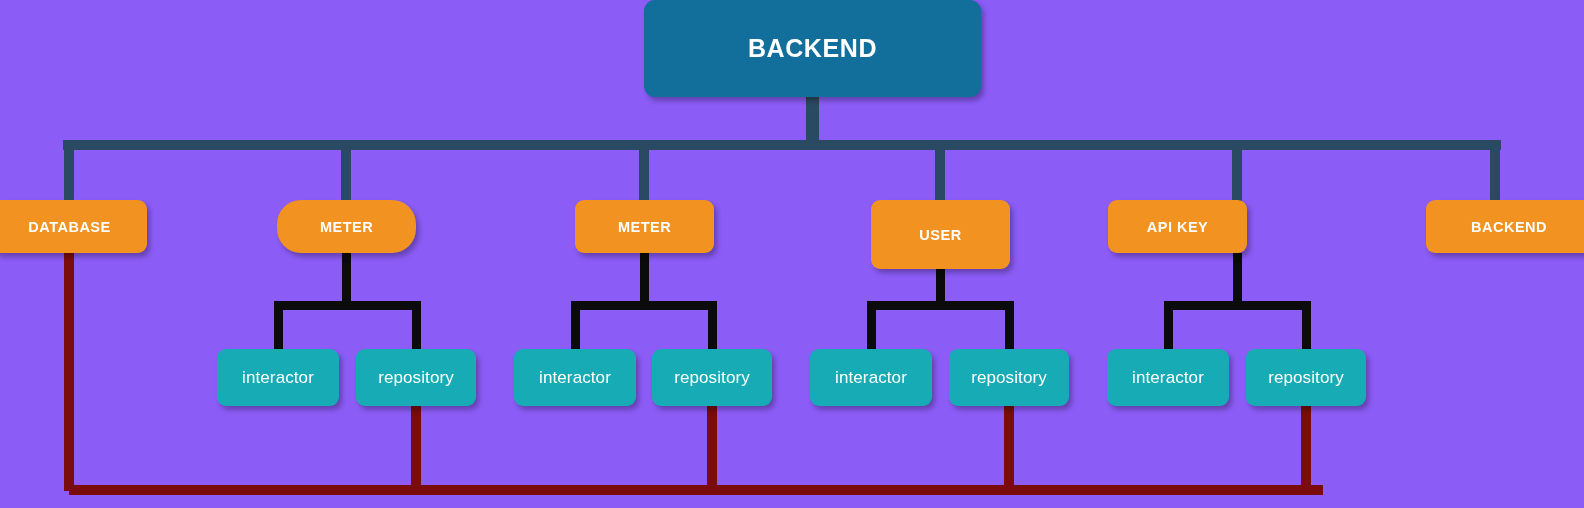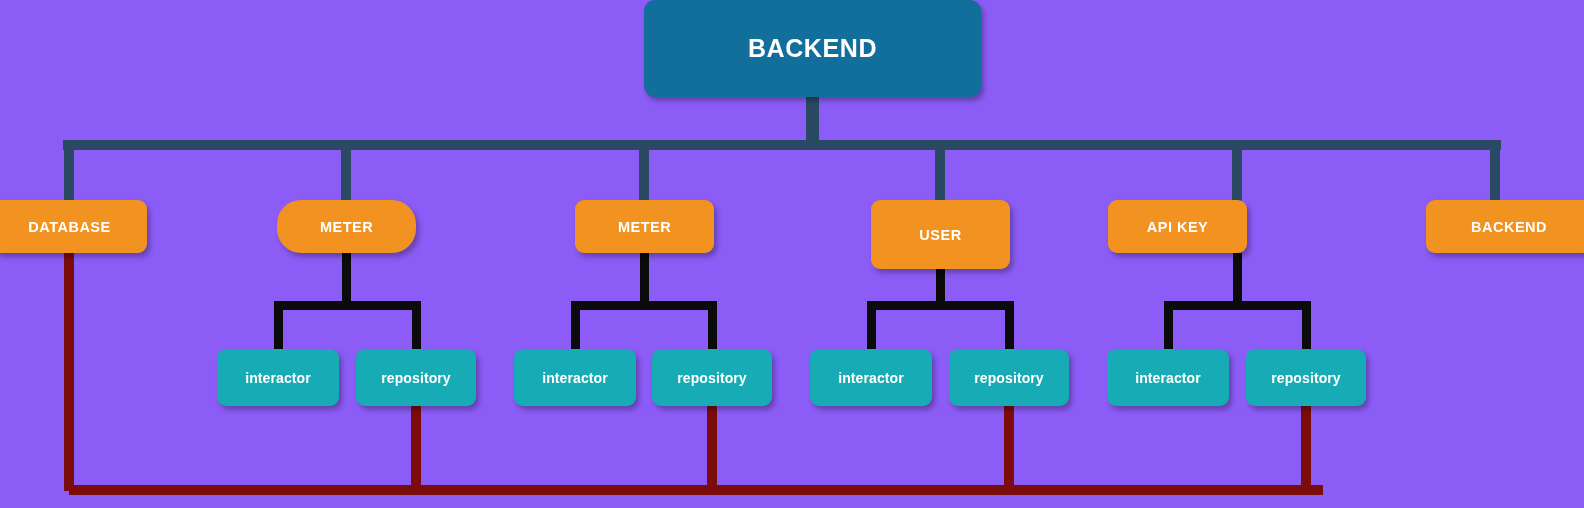--- a/index.html
+++ b/index.html
@@ -50,22 +50,22 @@
     border-radius: 11px;
   }
   .node-module {
     background: #f19221;
     font-size: 14.5px;
     font-weight: bold;
     letter-spacing: 0.5px;
   }
   .node-leaf {
     background: #17abb5;
-    font-size: 14px;
-    font-weight: bold;
+    font-size: 17px;
+    font-weight: normal;
     letter-spacing: 0.1px;
   }
 </style>
 </head>
 <body>
 
 <div id="canvas">
   <div id="edges">
       <div class="line line-navy" style="left: 806px; top: 93px; width: 13px; height: 55px;"></div>
       <div class="line line-navy" style="left: 63px; top: 140px; width: 1438px; height: 10px;"></div>

